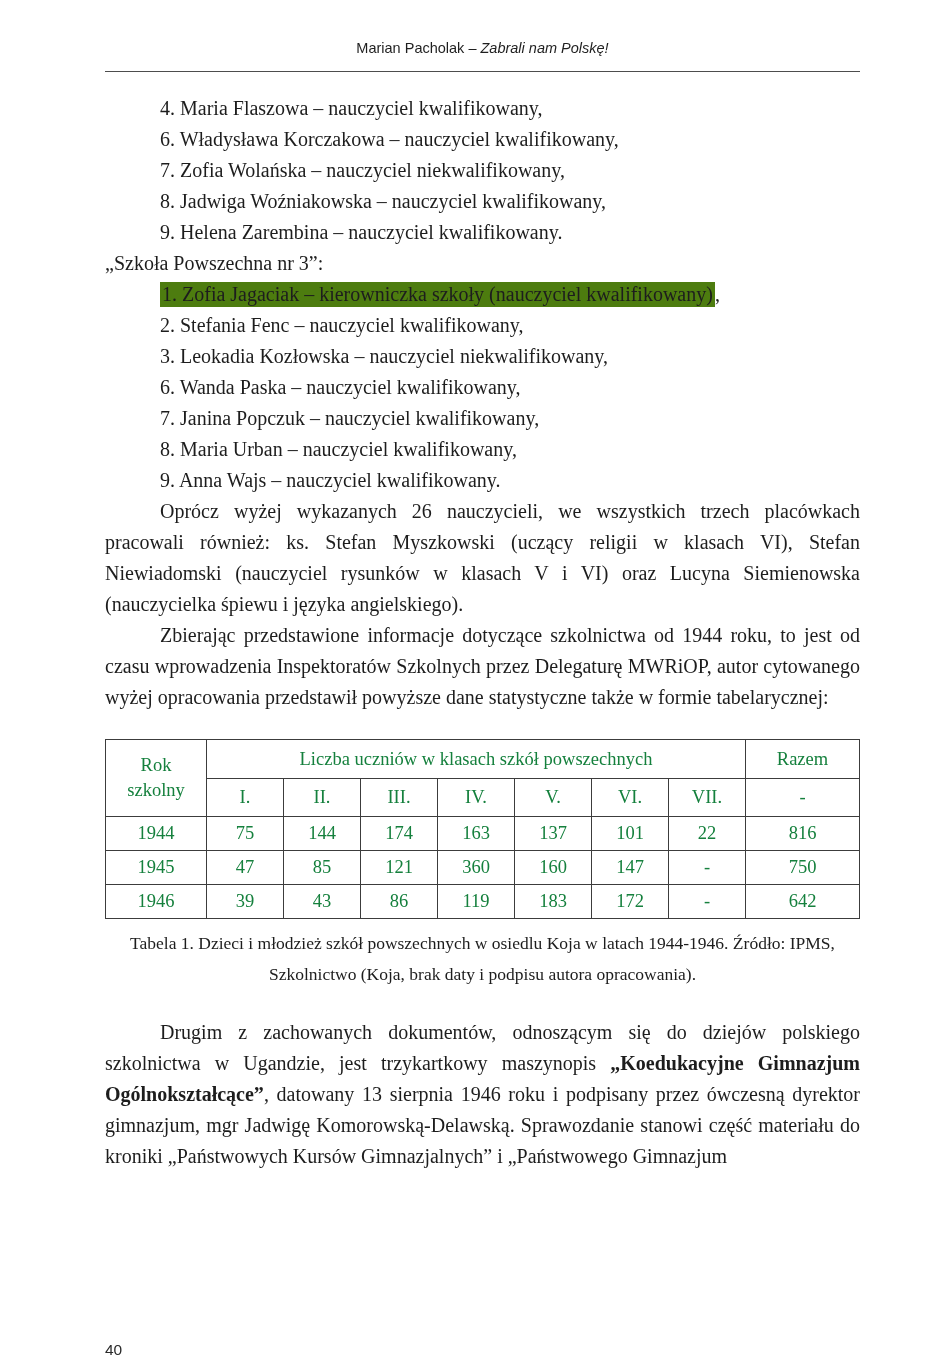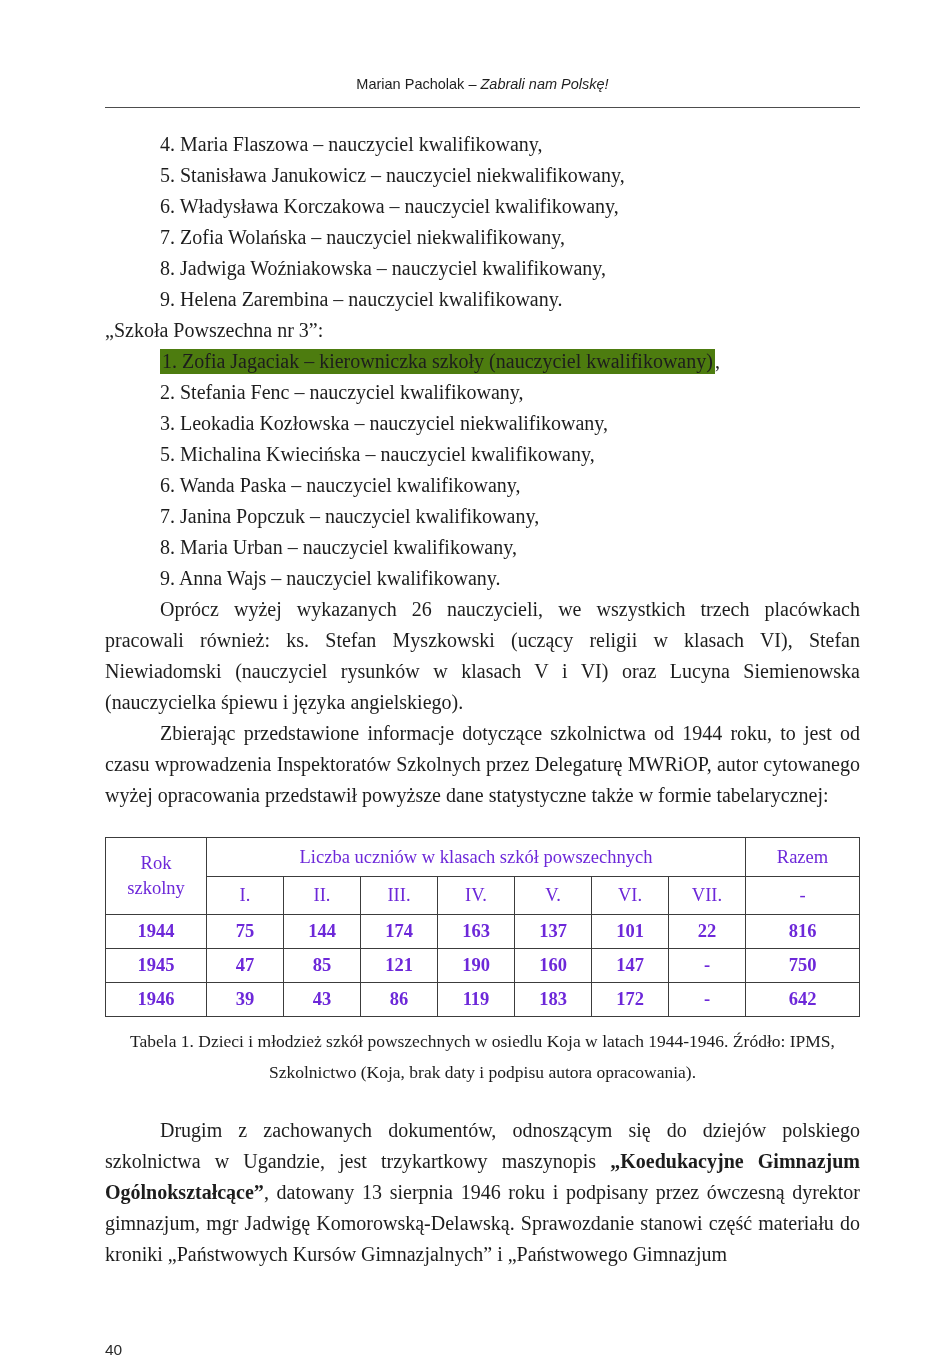--- a/index.html
+++ b/index.html
@@ -8,21 +8,20 @@
     background: #ffffff;
     color: #1d1d1d;
     font-family: "Liberation Serif", serif;
     position: relative;
     overflow: hidden;
   }
   .content {
     position: absolute;
     left: 105px; top: 0;
     width: 755px;
-    margin-top: 36px;
   }
   .running-head {
     padding-top: 40px;
     text-align: center;
     font-family: "Liberation Sans", sans-serif;
     font-size: 14.5px;
     line-height: 17px;
     color: #1f1f1f;
   }
   .running-head .it { font-style: italic; }
@@ -45,31 +44,31 @@
     text-indent: 55px;
     font-size: 20px;
     line-height: 31px;
   }
   table.stats {
     margin-top: 26px;
     border-collapse: collapse;
     width: 755px;
     font-size: 18.5px;
     text-align: center;
-    color: #6d28d9;
+    color: #15803d;
   }
   table.stats td, table.stats th {
     border: 1.4px solid #3c3c3c;
     font-weight: normal;
     vertical-align: middle;
     padding: 0;
   }
   tr.hrow1 td, tr.hrow1 th { height: 38px; }
   tr.hrow2 td { height: 37px; }
-  tr.drow td { height: 33px; font-weight: bold; }
+  tr.drow td { height: 33px; }
   td.year-head {
     white-space: pre-line;
     line-height: 25px;
   }
   .caption {
     margin-top: 9px;
     font-size: 17.5px;
     line-height: 31px;
     text-align: center;
   }
@@ -86,34 +85,32 @@
 </head>
 <body>
 
 <div class="content">
 
   <div class="running-head"><span>Marian Pacholak – </span><span class="it">Zabrali nam Polskę!</span></div>
   <hr class="head-rule">
 
   <div class="teacher-list body-text">
     <div class="list-item">4. Maria Flaszowa – nauczyciel kwalifikowany,</div>
-    <div class="list-item">5. Stanisława Janukowicz – nauczyciel niekwalifikowany,</div>
     <div class="list-item">6. Władysława Korczakowa – nauczyciel kwalifikowany,</div>
     <div class="list-item">7. Zofia Wolańska – nauczyciel niekwalifikowany,</div>
     <div class="list-item">8. Jadwiga Woźniakowska – nauczyciel kwalifikowany,</div>
     <div class="list-item">9. Helena Zarembina – nauczyciel kwalifikowany.</div>
   </div>
 
   <div class="body-text plain-line">„Szkoła Powszechna nr 3”:</div>
 
   <div class="body-text">
     <div class="list-item"><span class="hl">1. Zofia Jagaciak – kierowniczka szkoły (nauczyciel kwalifikowany)</span><span>,</span></div>
     <div class="list-item">2. Stefania Fenc – nauczyciel kwalifikowany,</div>
     <div class="list-item">3. Leokadia Kozłowska – nauczyciel niekwalifikowany,</div>
-    <div class="list-item">5. Michalina Kwiecińska – nauczyciel kwalifikowany,</div>
     <div class="list-item">6. Wanda Paska – nauczyciel kwalifikowany,</div>
     <div class="list-item">7. Janina Popczuk – nauczyciel kwalifikowany,</div>
     <div class="list-item">8. Maria Urban – nauczyciel kwalifikowany,</div>
     <div class="list-item">9. Anna Wajs – nauczyciel kwalifikowany.</div>
   </div>
 
   <p class="para">Oprócz wyżej wykazanych 26 nauczycieli, we wszystkich trzech placówkach pracowali również: ks. Stefan Myszkowski (uczący religii w klasach VI), Stefan Niewiadomski (nauczyciel rysunków w klasach V i VI) oraz Lucyna Siemienowska (nauczycielka śpiewu i języka angielskiego).</p>
 
   <p class="para">Zbierając przedstawione informacje dotyczące szkolnictwa od 1944 roku, to jest od czasu wprowadzenia Inspektoratów Szkolnych przez Delegaturę MWRiOP, autor cytowanego wyżej opracowania przedstawił powyższe dane statystyczne także w formie tabelarycznej:</p>
 
@@ -155,21 +152,21 @@
       <td>137</td>
       <td>101</td>
       <td>22</td>
       <td>816</td>
     </tr>
     <tr class="drow">
       <td>1945</td>
       <td>47</td>
       <td>85</td>
       <td>121</td>
-      <td>190</td>
+      <td>360</td>
       <td>160</td>
       <td>147</td>
       <td>-</td>
       <td>750</td>
     </tr>
     <tr class="drow">
       <td>1946</td>
       <td>39</td>
       <td>43</td>
       <td>86</td>

